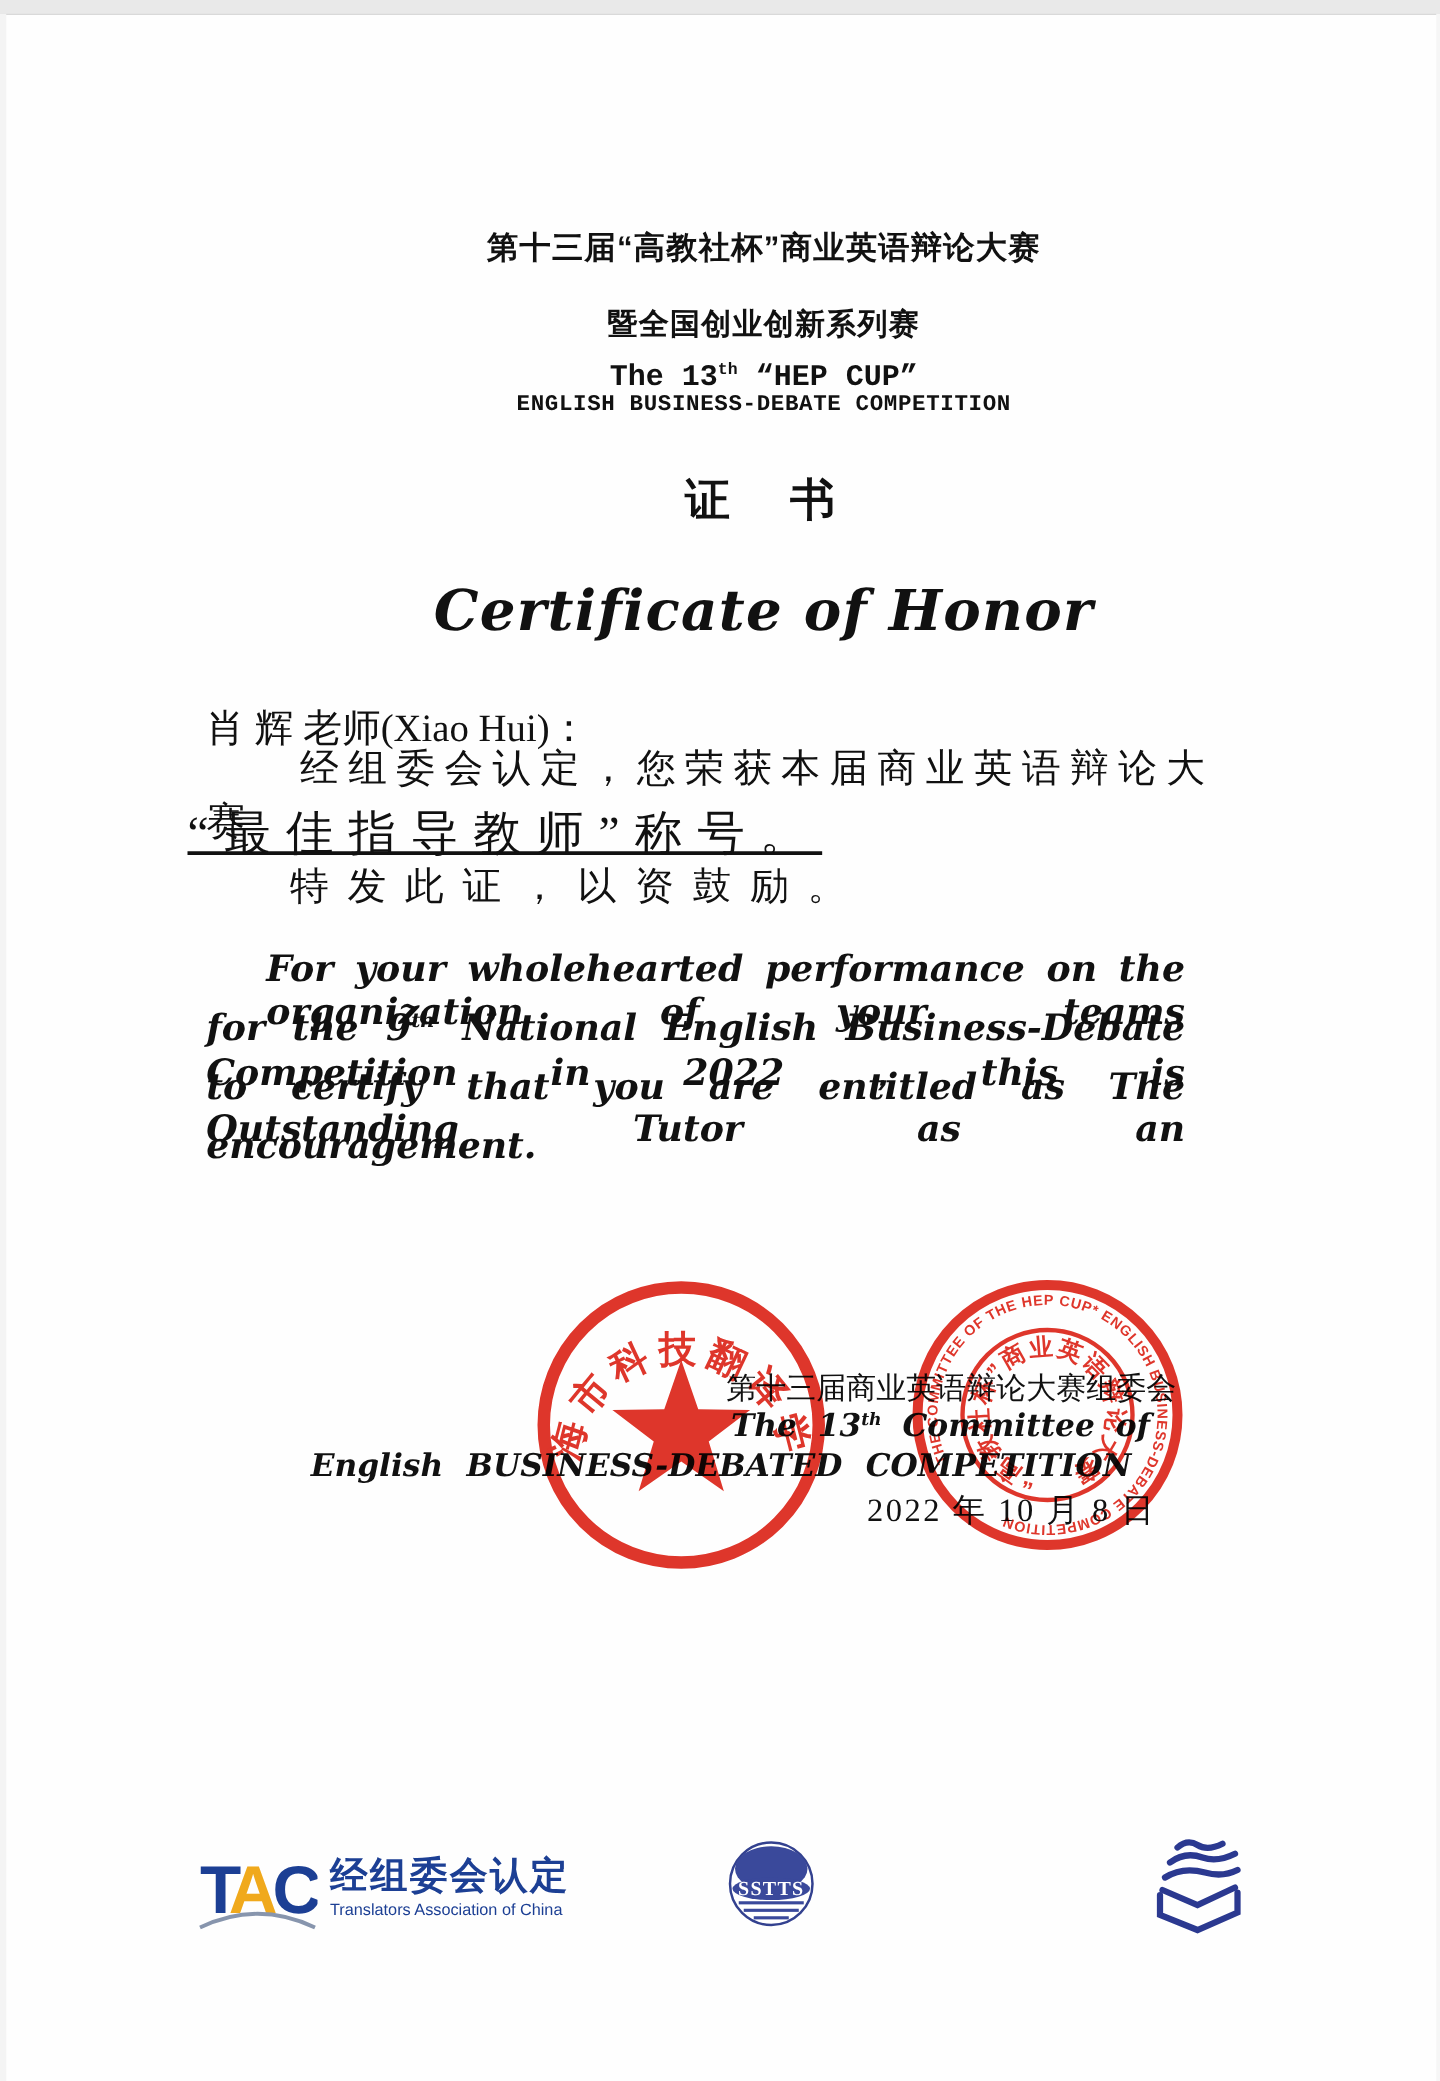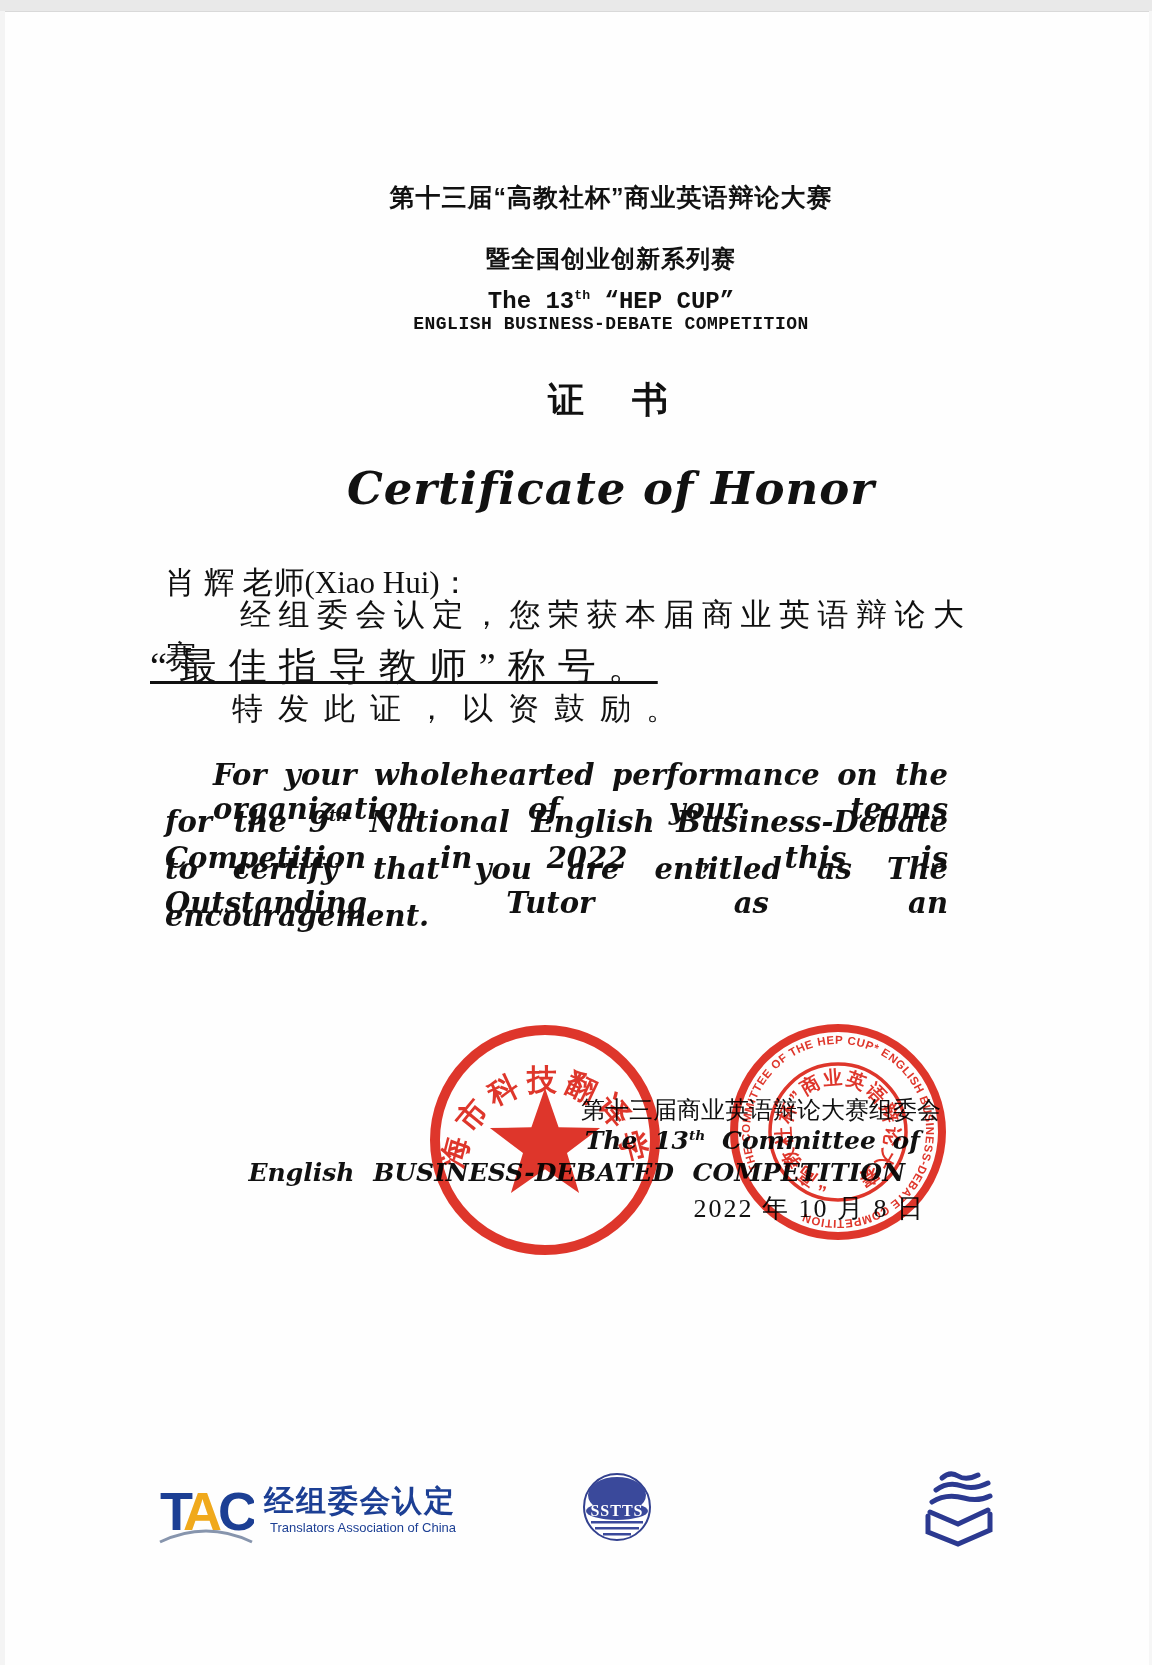--- a/index.html
+++ b/index.html
@@ -56,21 +56,21 @@
   .stamp{mix-blend-mode:multiply;opacity:0.92;}
   .stamp-left{left:427px;top:1022px;}
   .stamp-right{left:726px;top:1020px;}
 
   
   .tac{left:158px;top:1478px;display:flex;align-items:flex-start;}
   .tac-text{margin-left:10px;padding-top:6px;}
   .tac-cn{font-family:"Liberation Sans",sans-serif;font-weight:bold;font-size:30px;
           color:#1c3f94;letter-spacing:2px;line-height:34px;}
   .tac-en{font-family:"Liberation Sans",sans-serif;font-size:13px;color:#1c3f94;
-          margin-top:2px;text-align:right;}
+          margin-top:2px;}
   .globe{left:581px;top:1471px;}
   .hep{left:916px;top:1466px;}
 </style>
 </head>
 <body>
 
 <div class="page">
   <div class="top-strip"></div>
   <div class="edge-left"></div>
   <div class="edge-right"></div>

